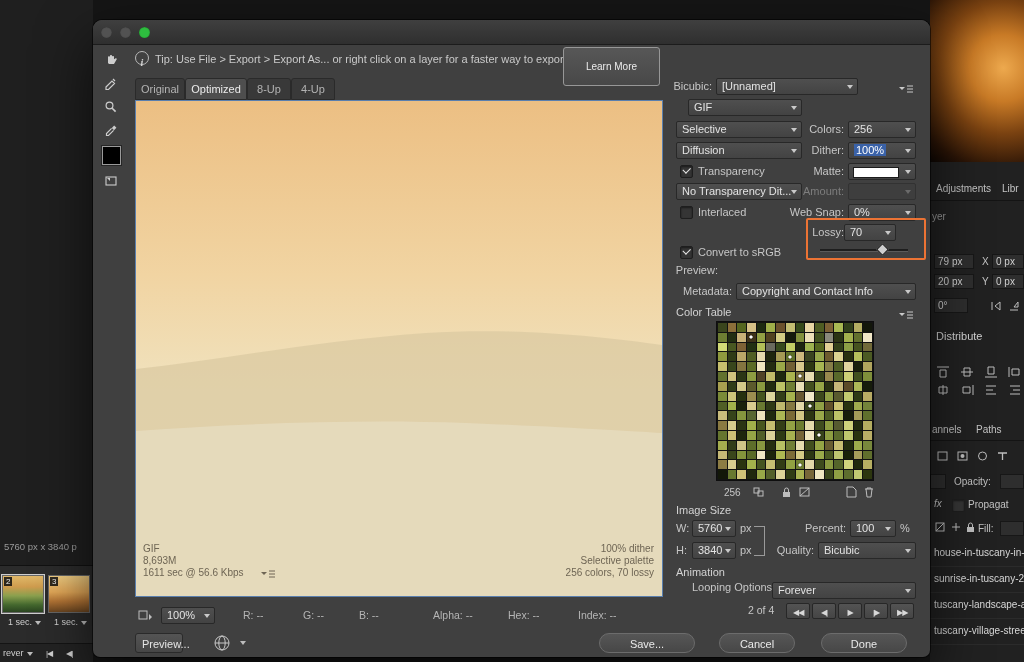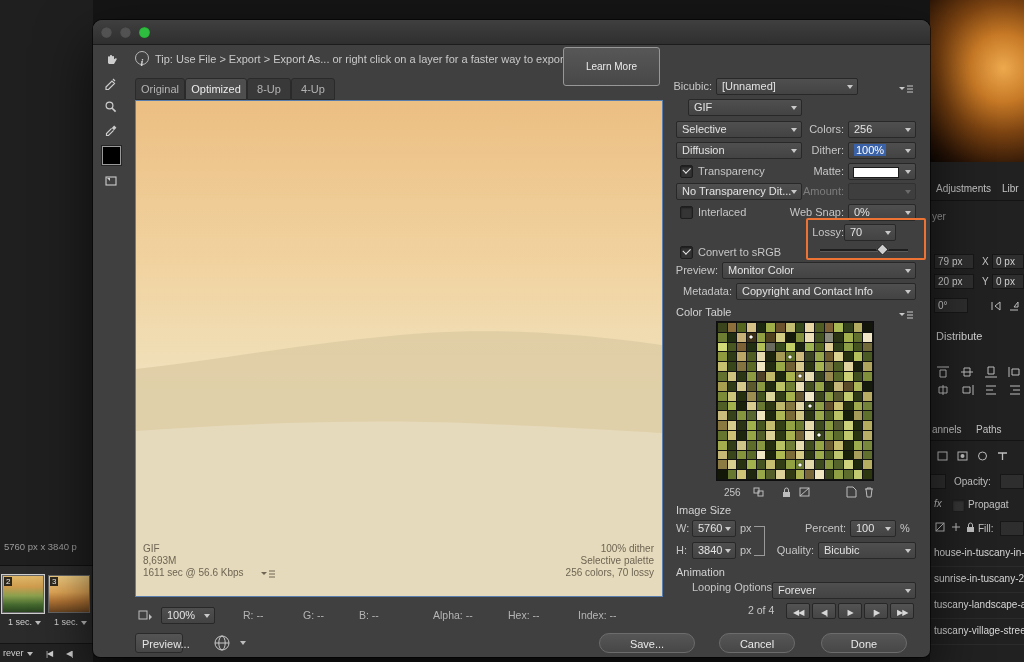--- a/index.html
+++ b/index.html
@@ -389,21 +389,20 @@
       <div class="lbl r" style="left:134px;top:150px;width:42px;">Lossy:</div>
       <div class="valbox" style="left:168px;top:150px;width:52px;margin-left:8px;"><span>70</span></div>
       <div class="slider-track" style="left:152px;top:175px;width:88px;"></div>
       <div class="slider-thumb" style="left:210px;top:171px;"></div>
       <div class="hl" style="left:138px;top:144px;width:116px;height:38px;"></div>
 
       <div class="cb on" style="left:12px;top:172px;"></div>
       <div class="lbl" style="left:30px;top:170px;">Convert to sRGB</div>
 
       <div class="lbl r" style="left:0;top:188px;width:50px;">Preview:</div>
-      <div class="dd" style="left:54px;top:188px;width:194px;"><span>Monitor Color</span></div>
 
       <div class="lbl r" style="left:0;top:209px;width:64px;">Metadata:</div>
       <div class="dd" style="left:68px;top:209px;width:180px;"><span>Copyright and Contact Info</span></div>
 
       <div class="lbl sec" style="left:8px;top:230px;">Color Table</div>
       <span class="pmenu" style="left:230px;top:233px;"><svg width="16" height="12">
             <path d="M1 4l3 3 3-3z" fill="#c9c9c9"></path>
             <path d="M9 3h6M9 6h6M9 9h6" stroke="#c9c9c9"></path>
           </svg></span>
       <div class="grid" style="left:48px;top:247px;width:158px;height:160px;">

